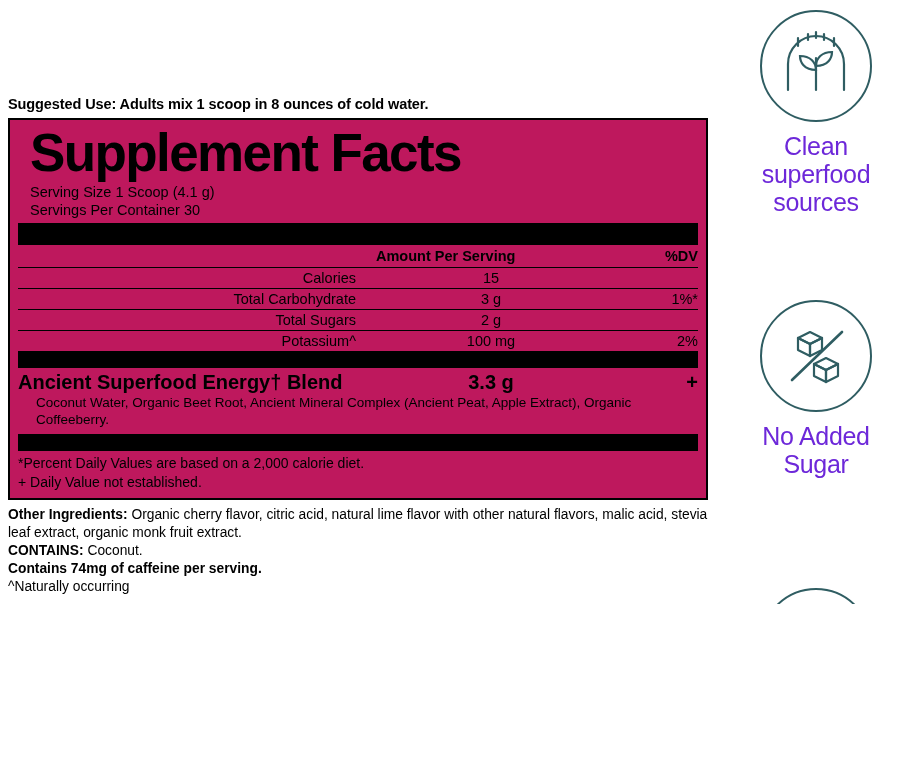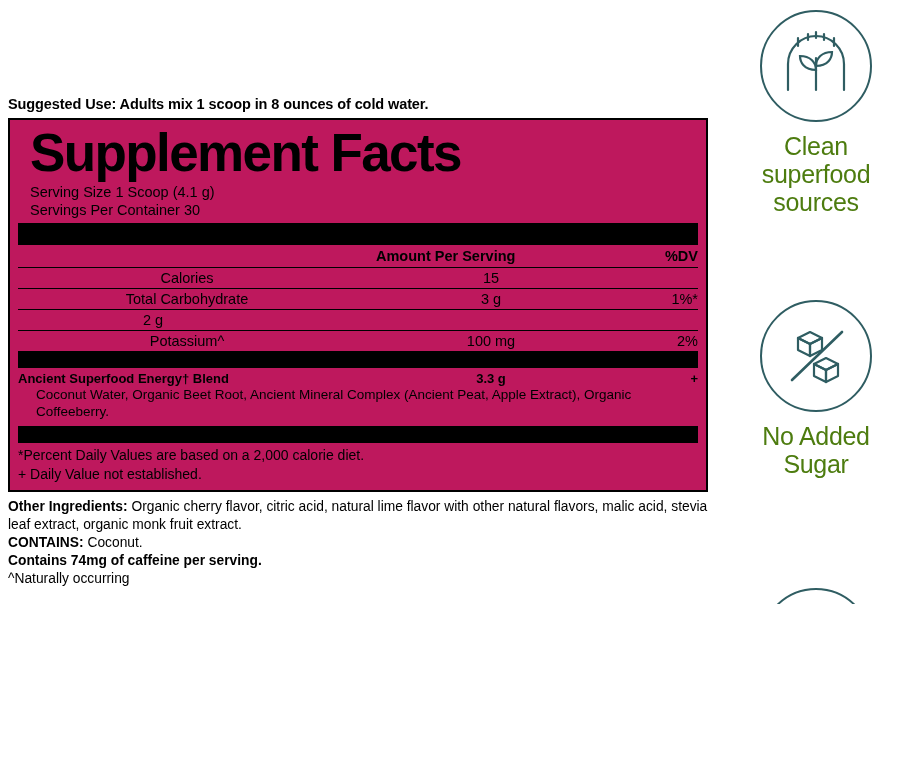--- a/index.html
+++ b/index.html
@@ -77,29 +77,29 @@
   .amt-row .dv-label { width: 72px; text-align: right; }
 
   .nutrient-row {
     display: flex;
     align-items: baseline;
     font-size: 14.5px;
     border-bottom: 1px solid #000;
     padding: 2px 0 2px 0;
   }
   .nutrient-row.nobord { border-bottom: none; }
-  .nutrient-row .n-name { flex: 1; text-align: center; }
+  .nutrient-row .n-name { flex: 1; text-align: right; }
   .nutrient-row .n-amt { width: 270px; text-align: center; }
   .nutrient-row .n-dv { width: 72px; text-align: right; }
   .indent-1 { padding-left: 20px; }
 
   .blend-row {
     display: flex;
     align-items: baseline;
-    font-size: 13px;
+    font-size: 20px;
     font-weight: bold;
     padding: 3px 0 1px 0;
   }
   .blend-row .b-name { flex: 1; text-align: left; }
   .blend-row .b-amt { width: 270px; text-align: center; }
   .blend-row .b-dv { width: 72px; text-align: right; }
 
   .blend-ingredients {
     font-size: 13.5px;
     line-height: 1.25;
@@ -136,21 +136,21 @@
   .badge-circle {
     width: 112px;
     height: 112px;
     border: 2.2px solid #2f5d62;
     border-radius: 50%;
     margin: 0 auto;
     position: relative;
   }
   .badge-caption {
     font-size: 25px;
-    color: #4d7c0f;
+    color: #6d28d9;
     line-height: 1.12;
     margin-top: 10px;
     font-family: "Liberation Sans", sans-serif;
     letter-spacing: -0.3px;
   }
   #badge-1 { position: absolute; top: 10px; left: 0; }
   #badge-2 { position: absolute; top: 300px; left: 0; }
   #badge-3 { position: absolute; top: 588px; left: 0; }
 
   svg { display: block; }
@@ -186,20 +186,21 @@
         <span class="n-dv"></span>
       </div>
 
       <div class="nutrient-row">
         <span class="n-name">Total Carbohydrate</span>
         <span class="n-amt">3 g</span>
         <span class="n-dv">1%*</span>
       </div>
 
       <div class="nutrient-row">
+        <span class="n-name indent-1">Total Sugars</span>
         <span class="n-amt">2 g</span>
         <span class="n-dv"></span>
       </div>
 
       <div class="nutrient-row nobord">
         <span class="n-name">Potassium^</span>
         <span class="n-amt">100 mg</span>
         <span class="n-dv">2%</span>
       </div>
 

